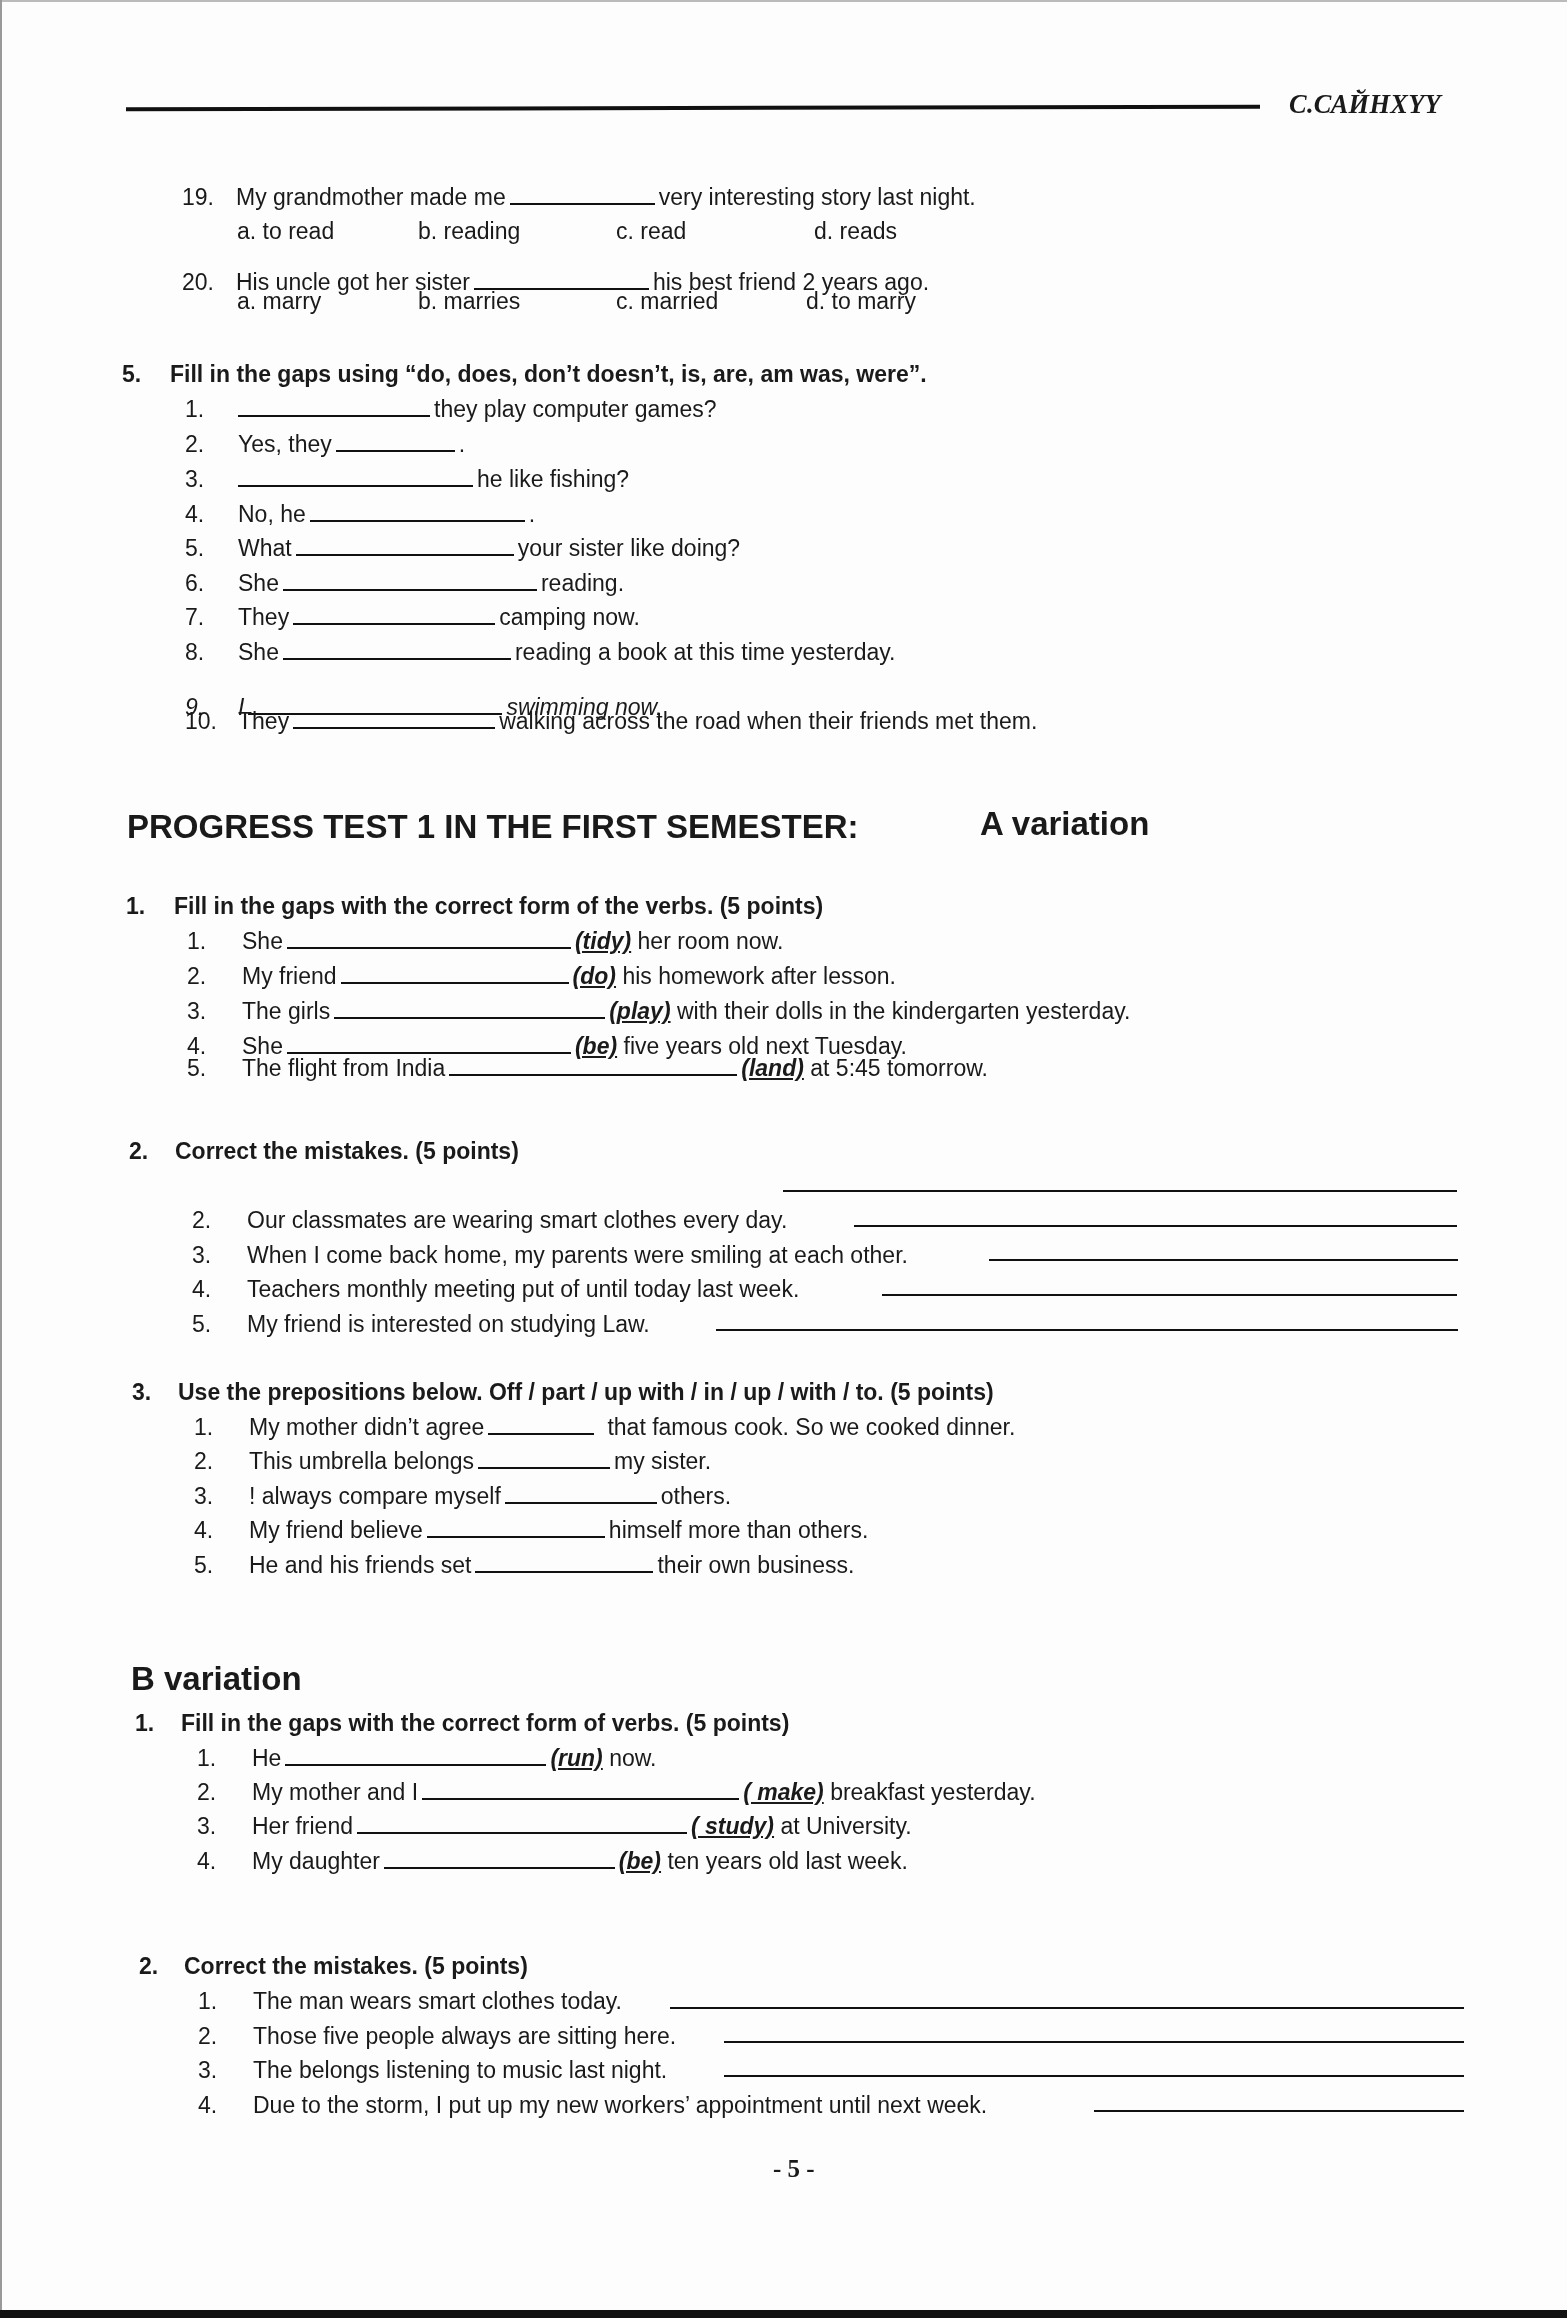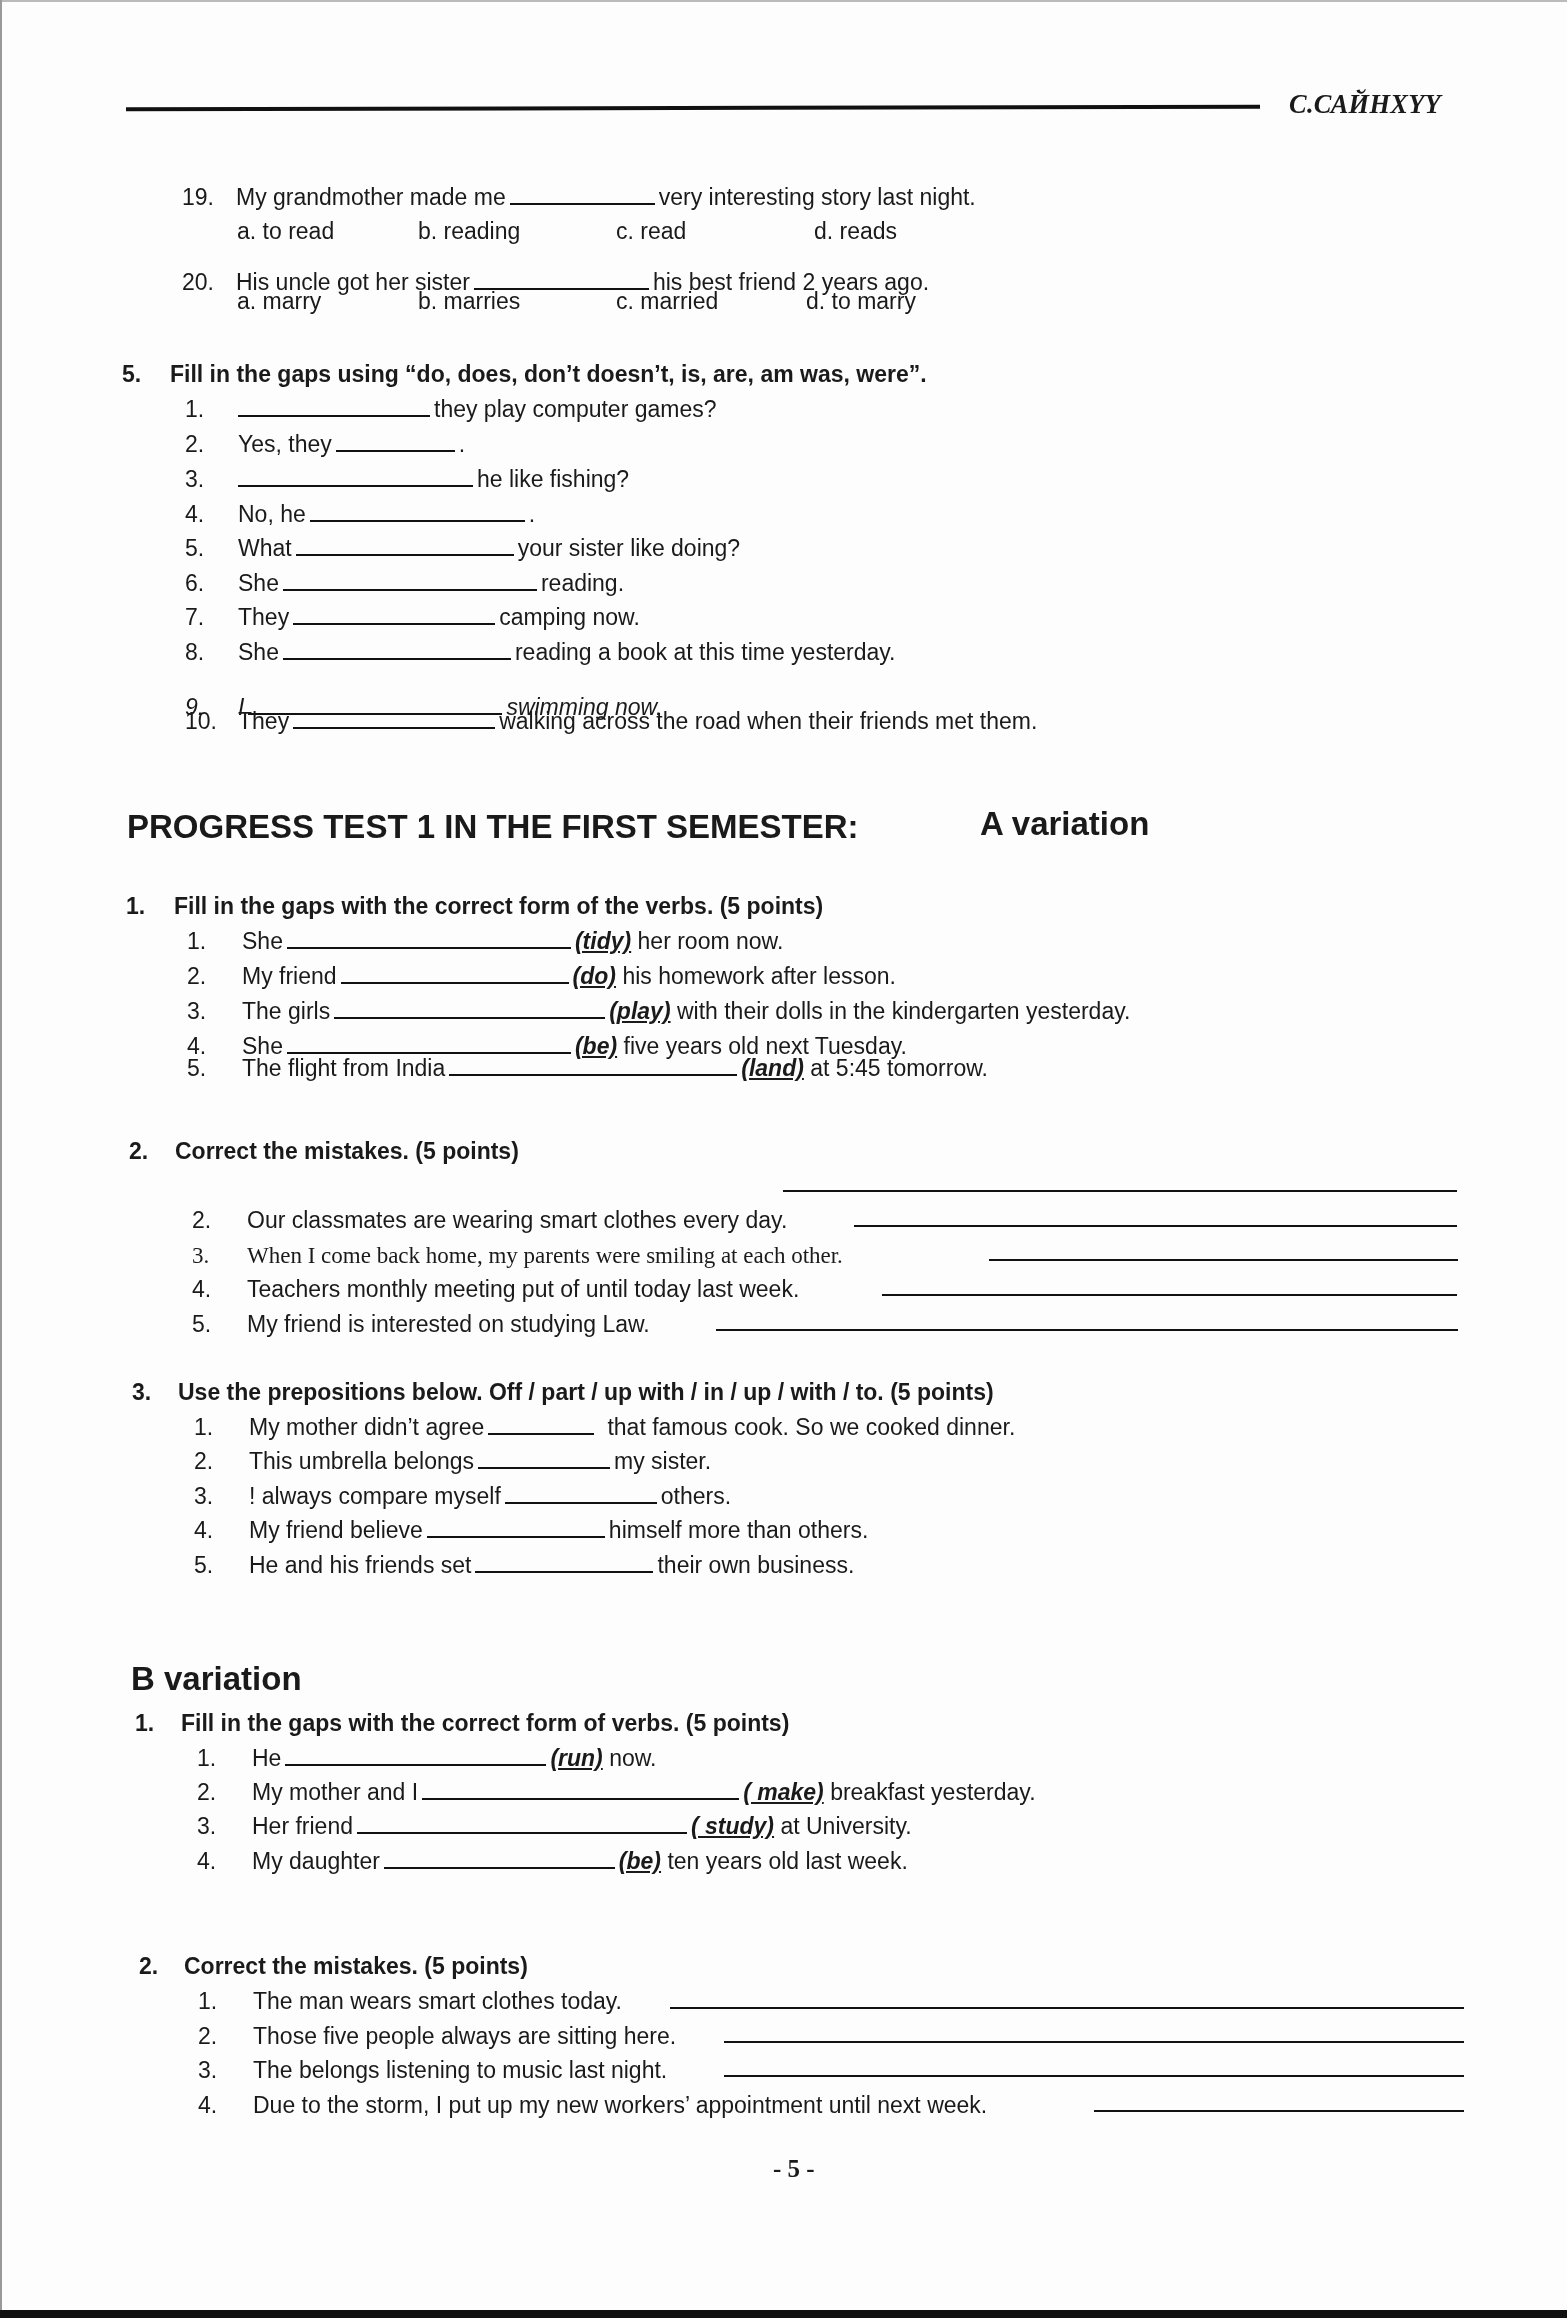--- a/index.html
+++ b/index.html
@@ -106,21 +106,21 @@
   <div class="line" style="left:187px; top:1054px;">
     <span class="num" style="width:55px;">5.</span><span>The flight from India</span><span class="blank" style="width:288px;"></span><span class="hint">(land)</span> <span>at 5:45 tomorrow.</span>
   </div>
 
   <div class="sec-title" style="left:129px; top:1137px;">
     <span class="num" style="width:46px;">2.</span><span>Correct the mistakes. (5 points)</span>
   </div>
   <div class="longline" style="left:783px; top:1190px; width:674px;"></div>
   <div class="line" style="left:192px; top:1206px;"><span class="num" style="width:55px;">2.</span><span>Our classmates are wearing smart clothes every day.</span></div>
   <div class="longline" style="left:854px; top:1225px; width:603px;"></div>
-  <div class="line" style="left:192px; top:1241px;font-family:Liberation Serif, serif;"><span class="num" style="width:55px;">3.</span><span>When I come back home, my parents  were smiling at each other.</span></div>
+  <div class="line" style="left:192px; top:1241px;"><span class="num" style="width:55px;">3.</span><span>When I come back home, my parents  were smiling at each other.</span></div>
   <div class="longline" style="left:989px; top:1259px; width:469px;"></div>
   <div class="line" style="left:192px; top:1275px;"><span class="num" style="width:55px;">4.</span><span>Teachers monthly meeting put of until today last week.</span></div>
   <div class="longline" style="left:882px; top:1294px; width:575px;"></div>
   <div class="line" style="left:192px; top:1310px;"><span class="num" style="width:55px;">5.</span><span>My friend is interested on studying  Law.</span></div>
   <div class="longline" style="left:716px; top:1329px; width:742px;"></div>
 
   <div class="sec-title" style="left:132px; top:1378px;">
     <span class="num" style="width:46px;">3.</span><span>Use the prepositions below. Off / part / up with / in / up / with / to. (5 points)</span>
   </div>
   <div class="line" style="left:194px; top:1413px;">

